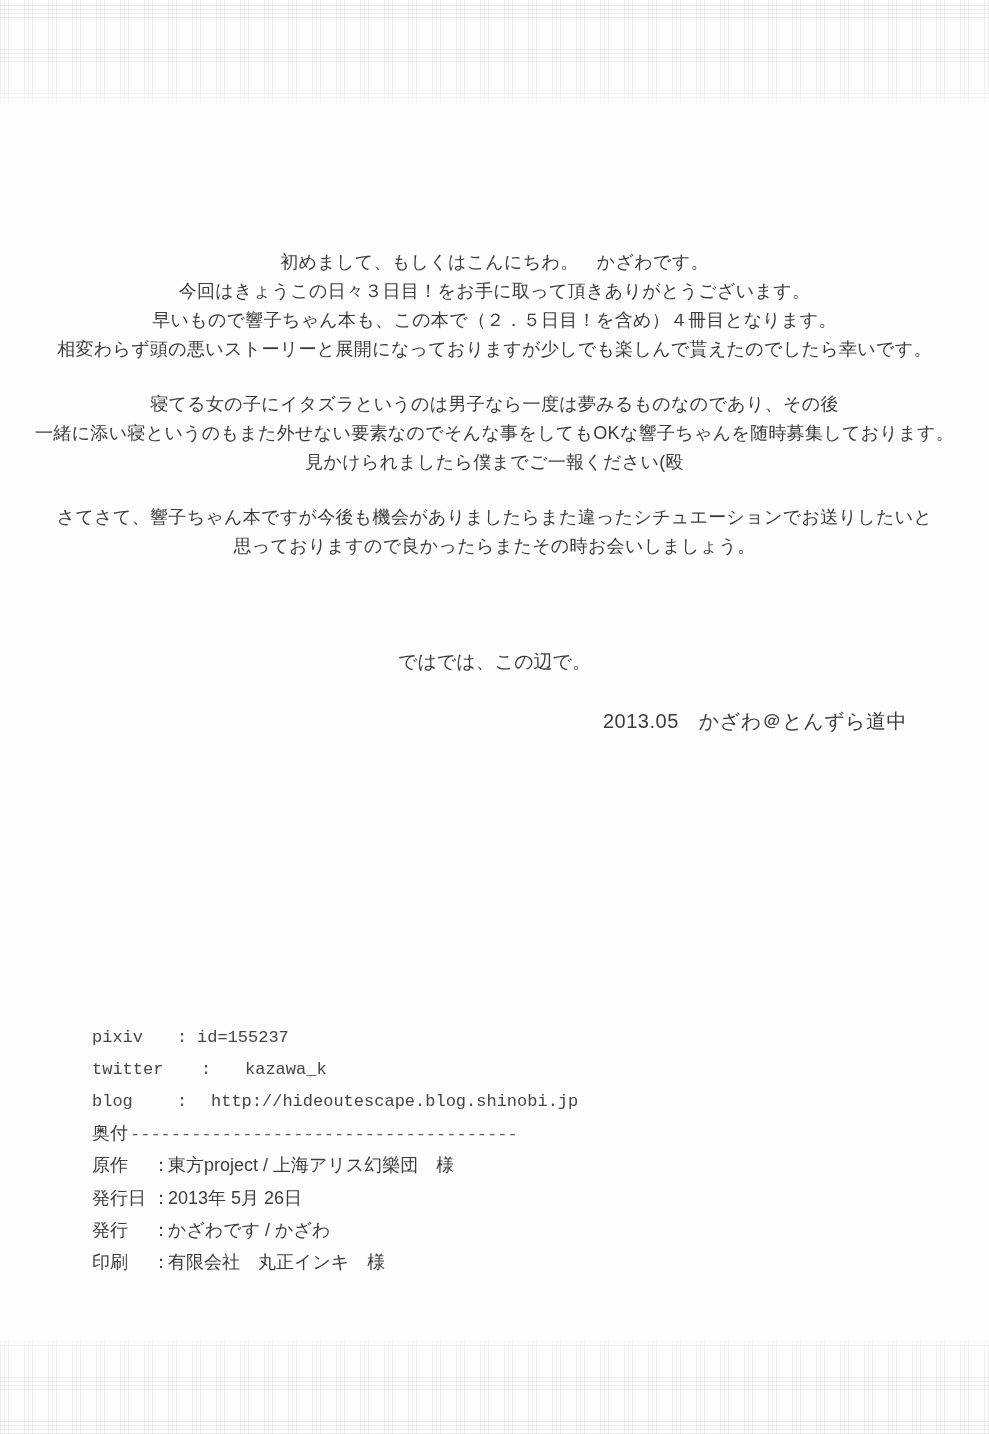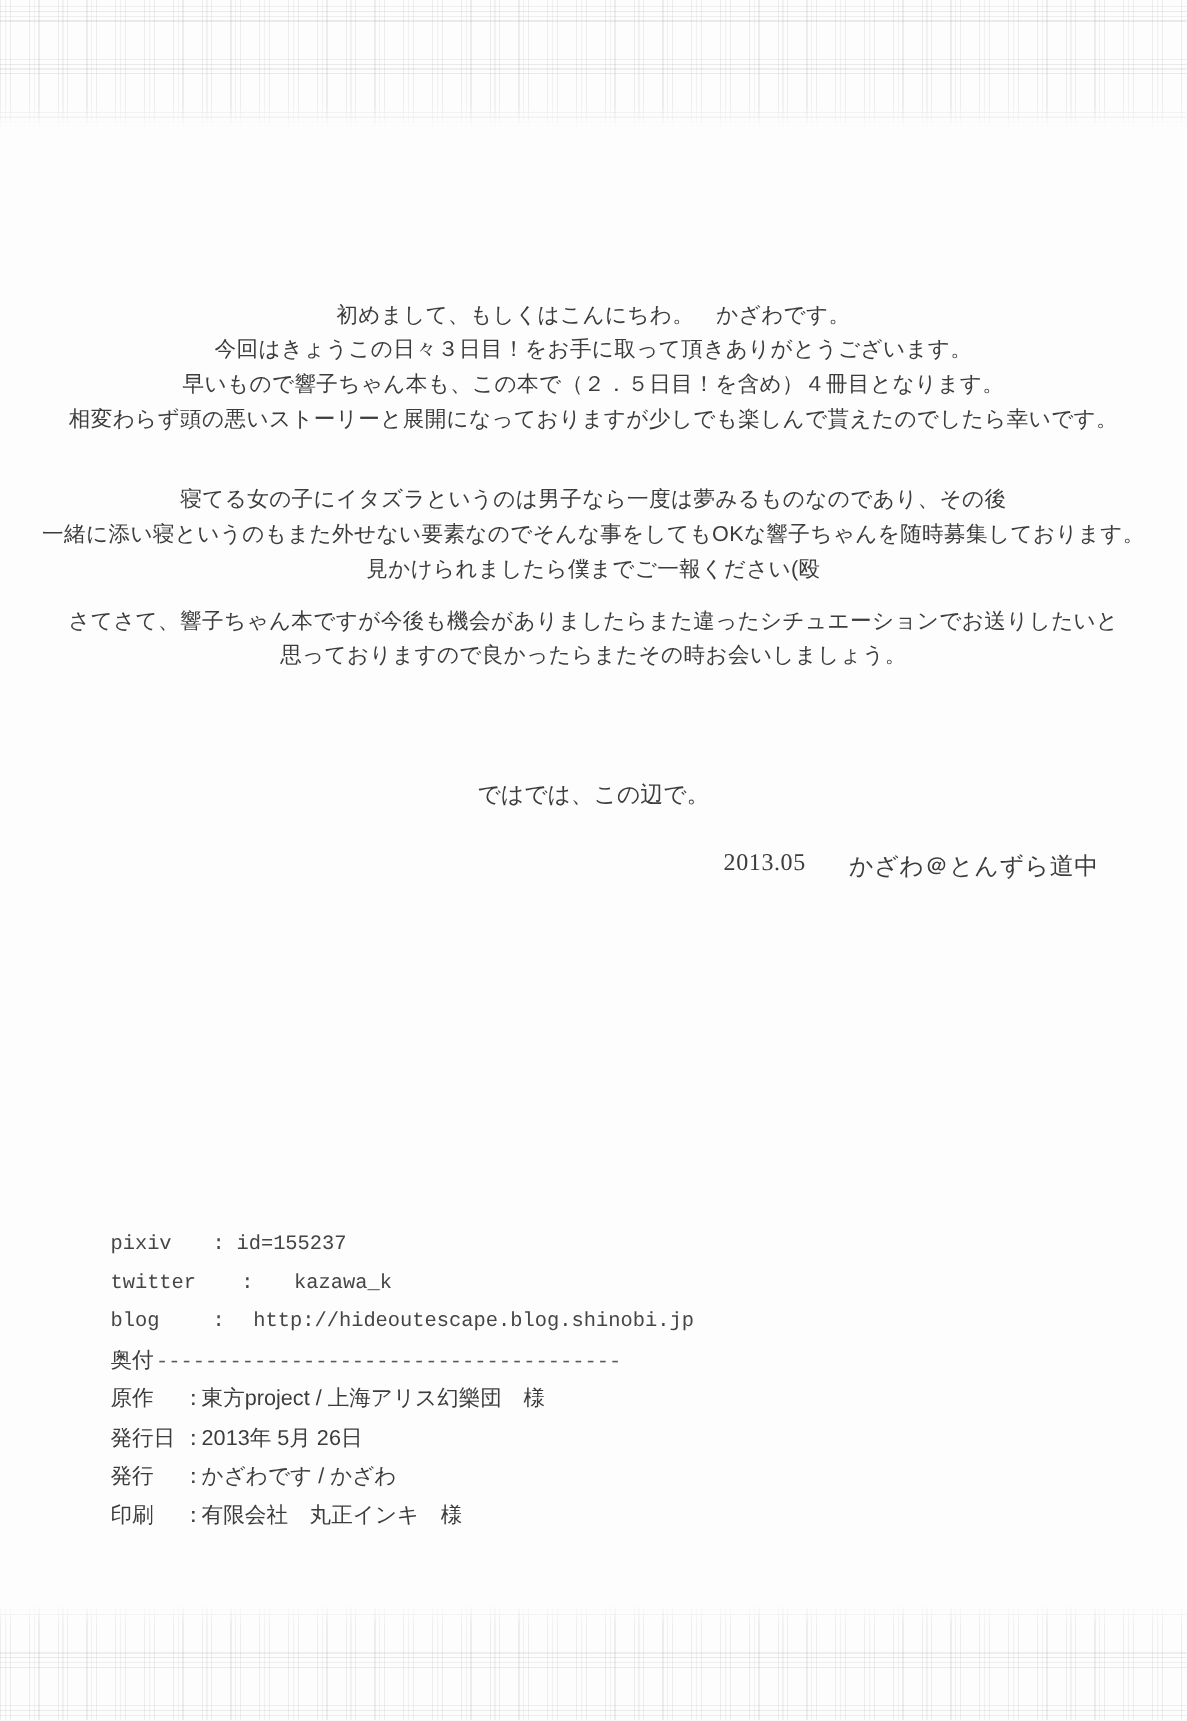--- a/index.html
+++ b/index.html
@@ -44,40 +44,39 @@
   .para {
     position: absolute;
     left: 0;
     right: 0;
     text-align: center;
     font-size: 18px;
     line-height: 29px;
     letter-spacing: 0.3px;
   }
   .p1 { top: 248px; }
-  .p2 { top: 402px; }
+  .p2 { top: 390px; }
   .p3 { top: 503px; }
   .closing {
     position: absolute;
     left: 0;
     right: 0;
     top: 649px;
     text-align: center;
     font-size: 19px;
   }
   .signature {
     position: absolute;
     left: 603px;
     top: 708px;
     display: flex;
-    align-items: flex-start;
-    gap: 36px;
+    align-items: center;
+    gap: 20px;
     font-size: 20px;
     letter-spacing: 0.5px;
-    font-family: Liberation Serif, serif;
   }
   .crow {
     position: absolute;
     left: 92px;
     display: flex;
     align-items: baseline;
     white-space: pre;
   }
   .crow.latin {
     font-family: "Liberation Mono", "DejaVu Sans Mono", monospace;

